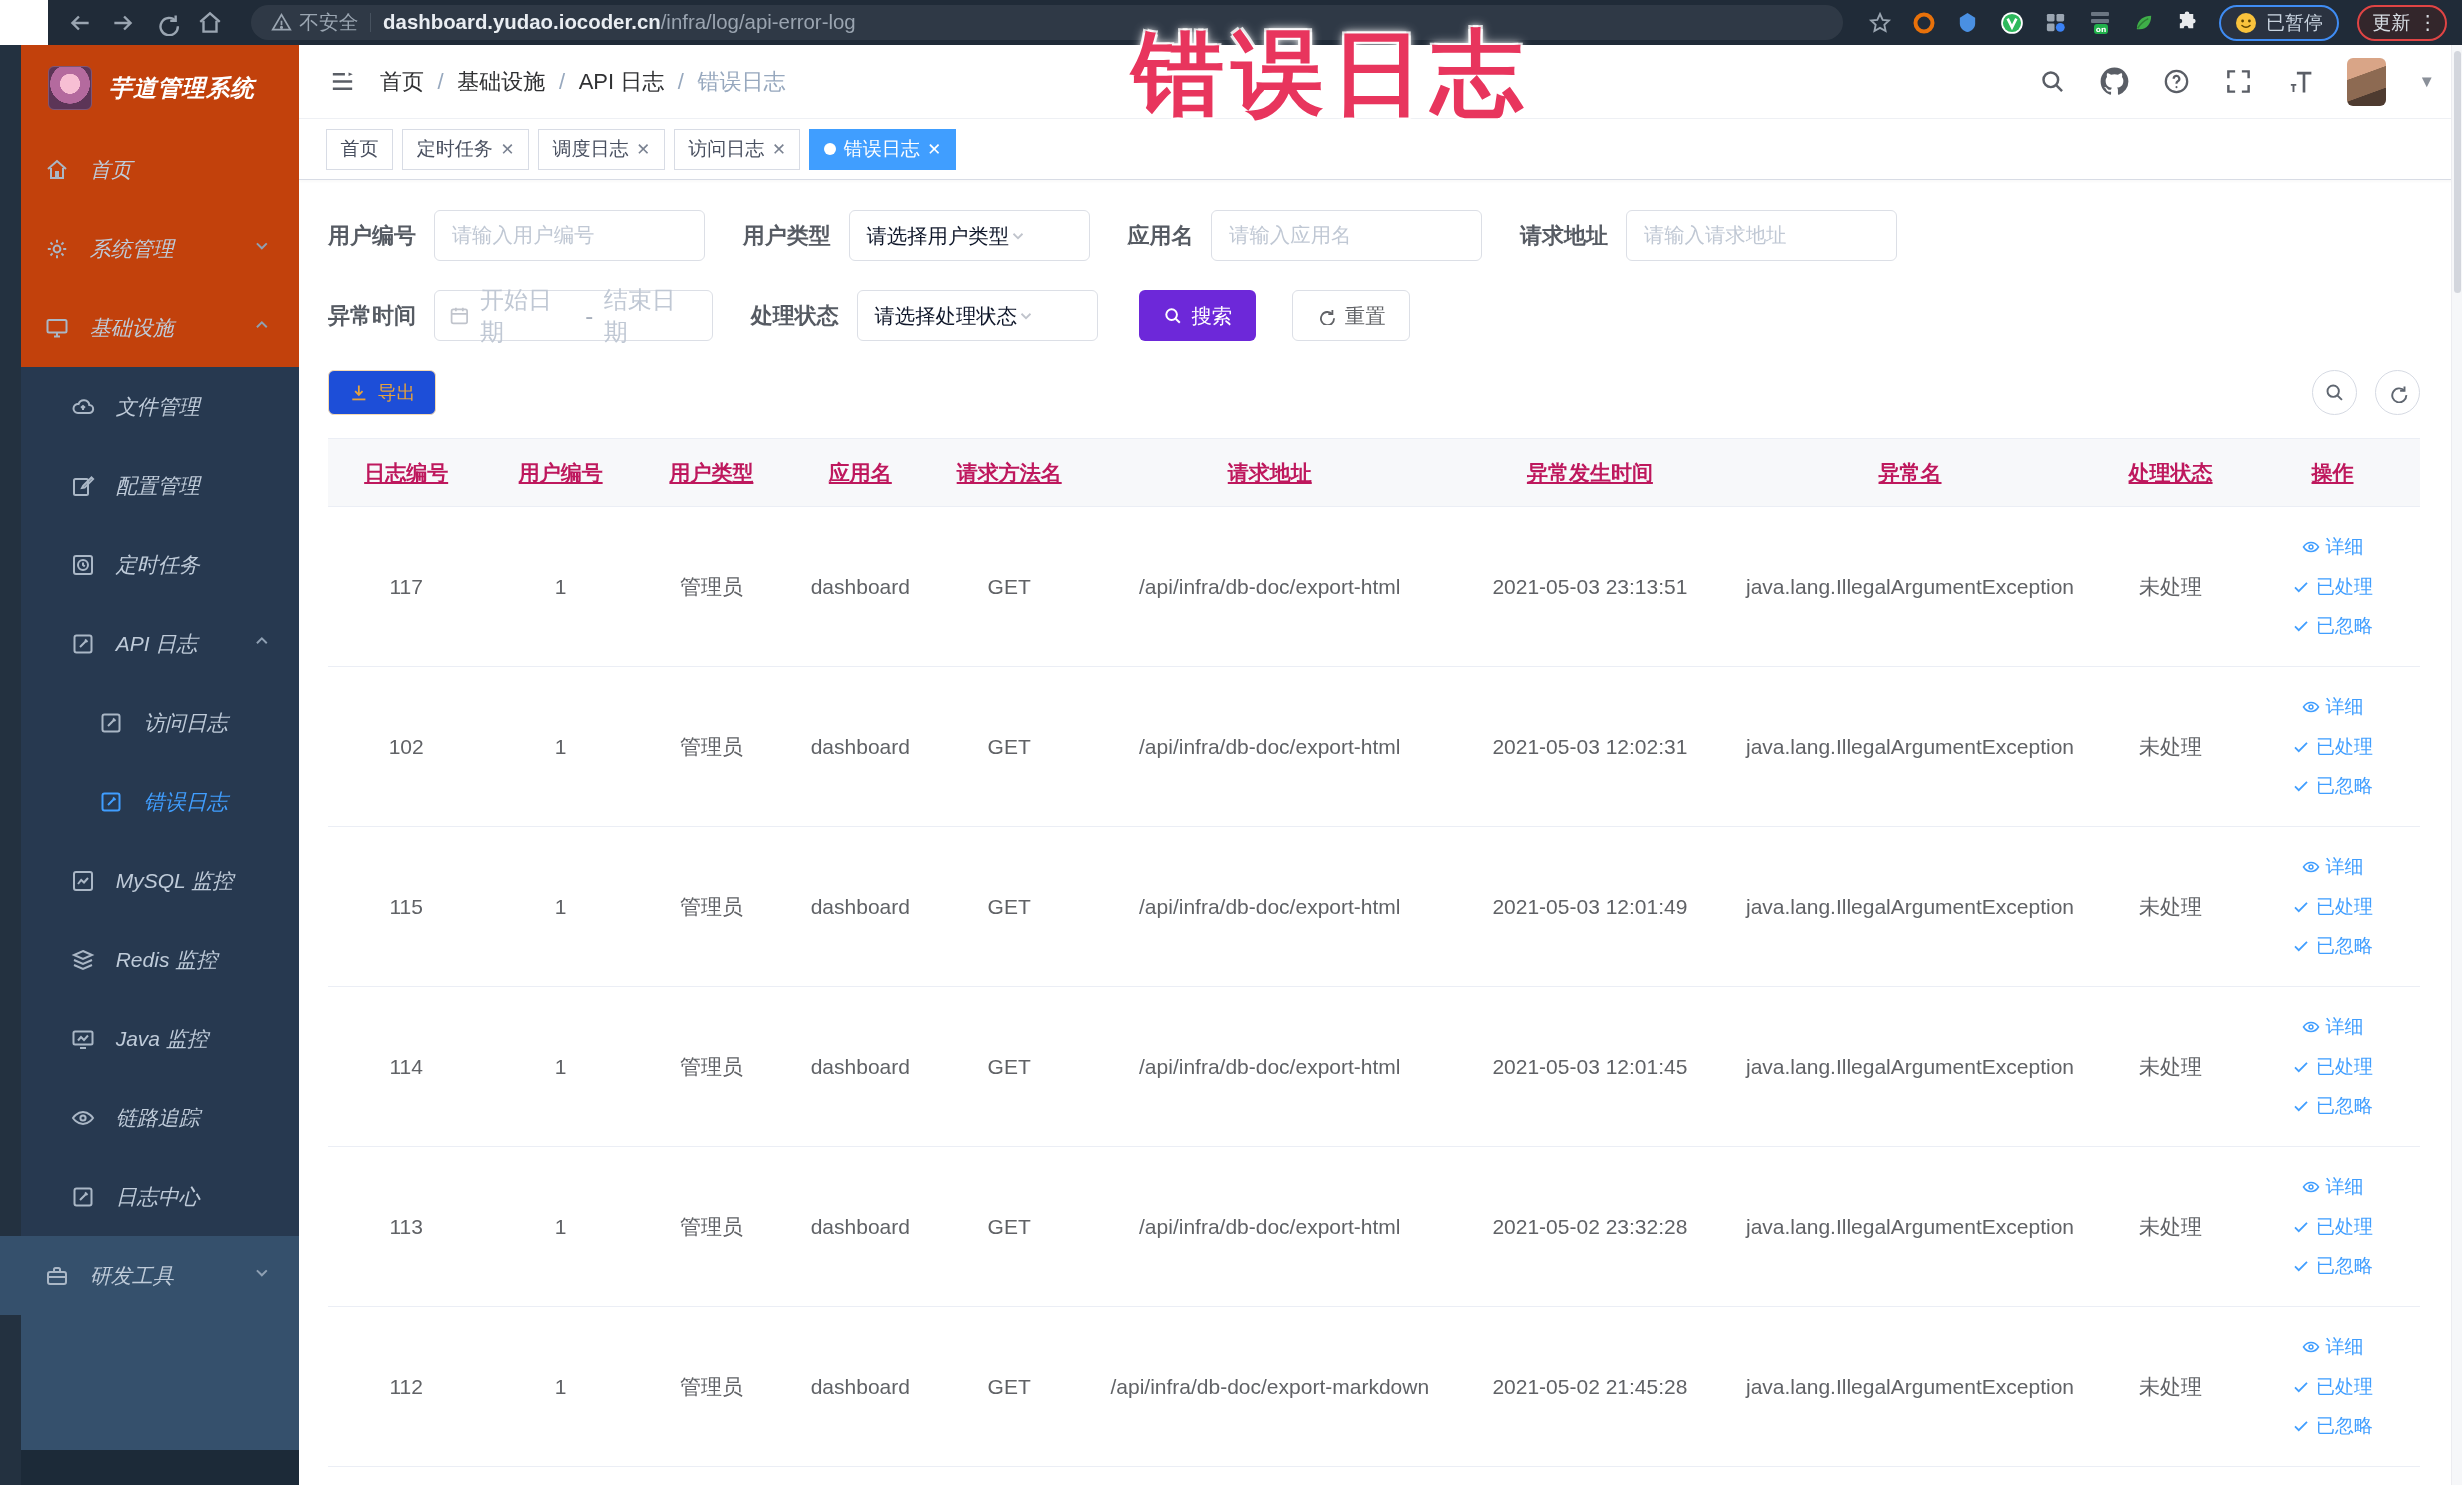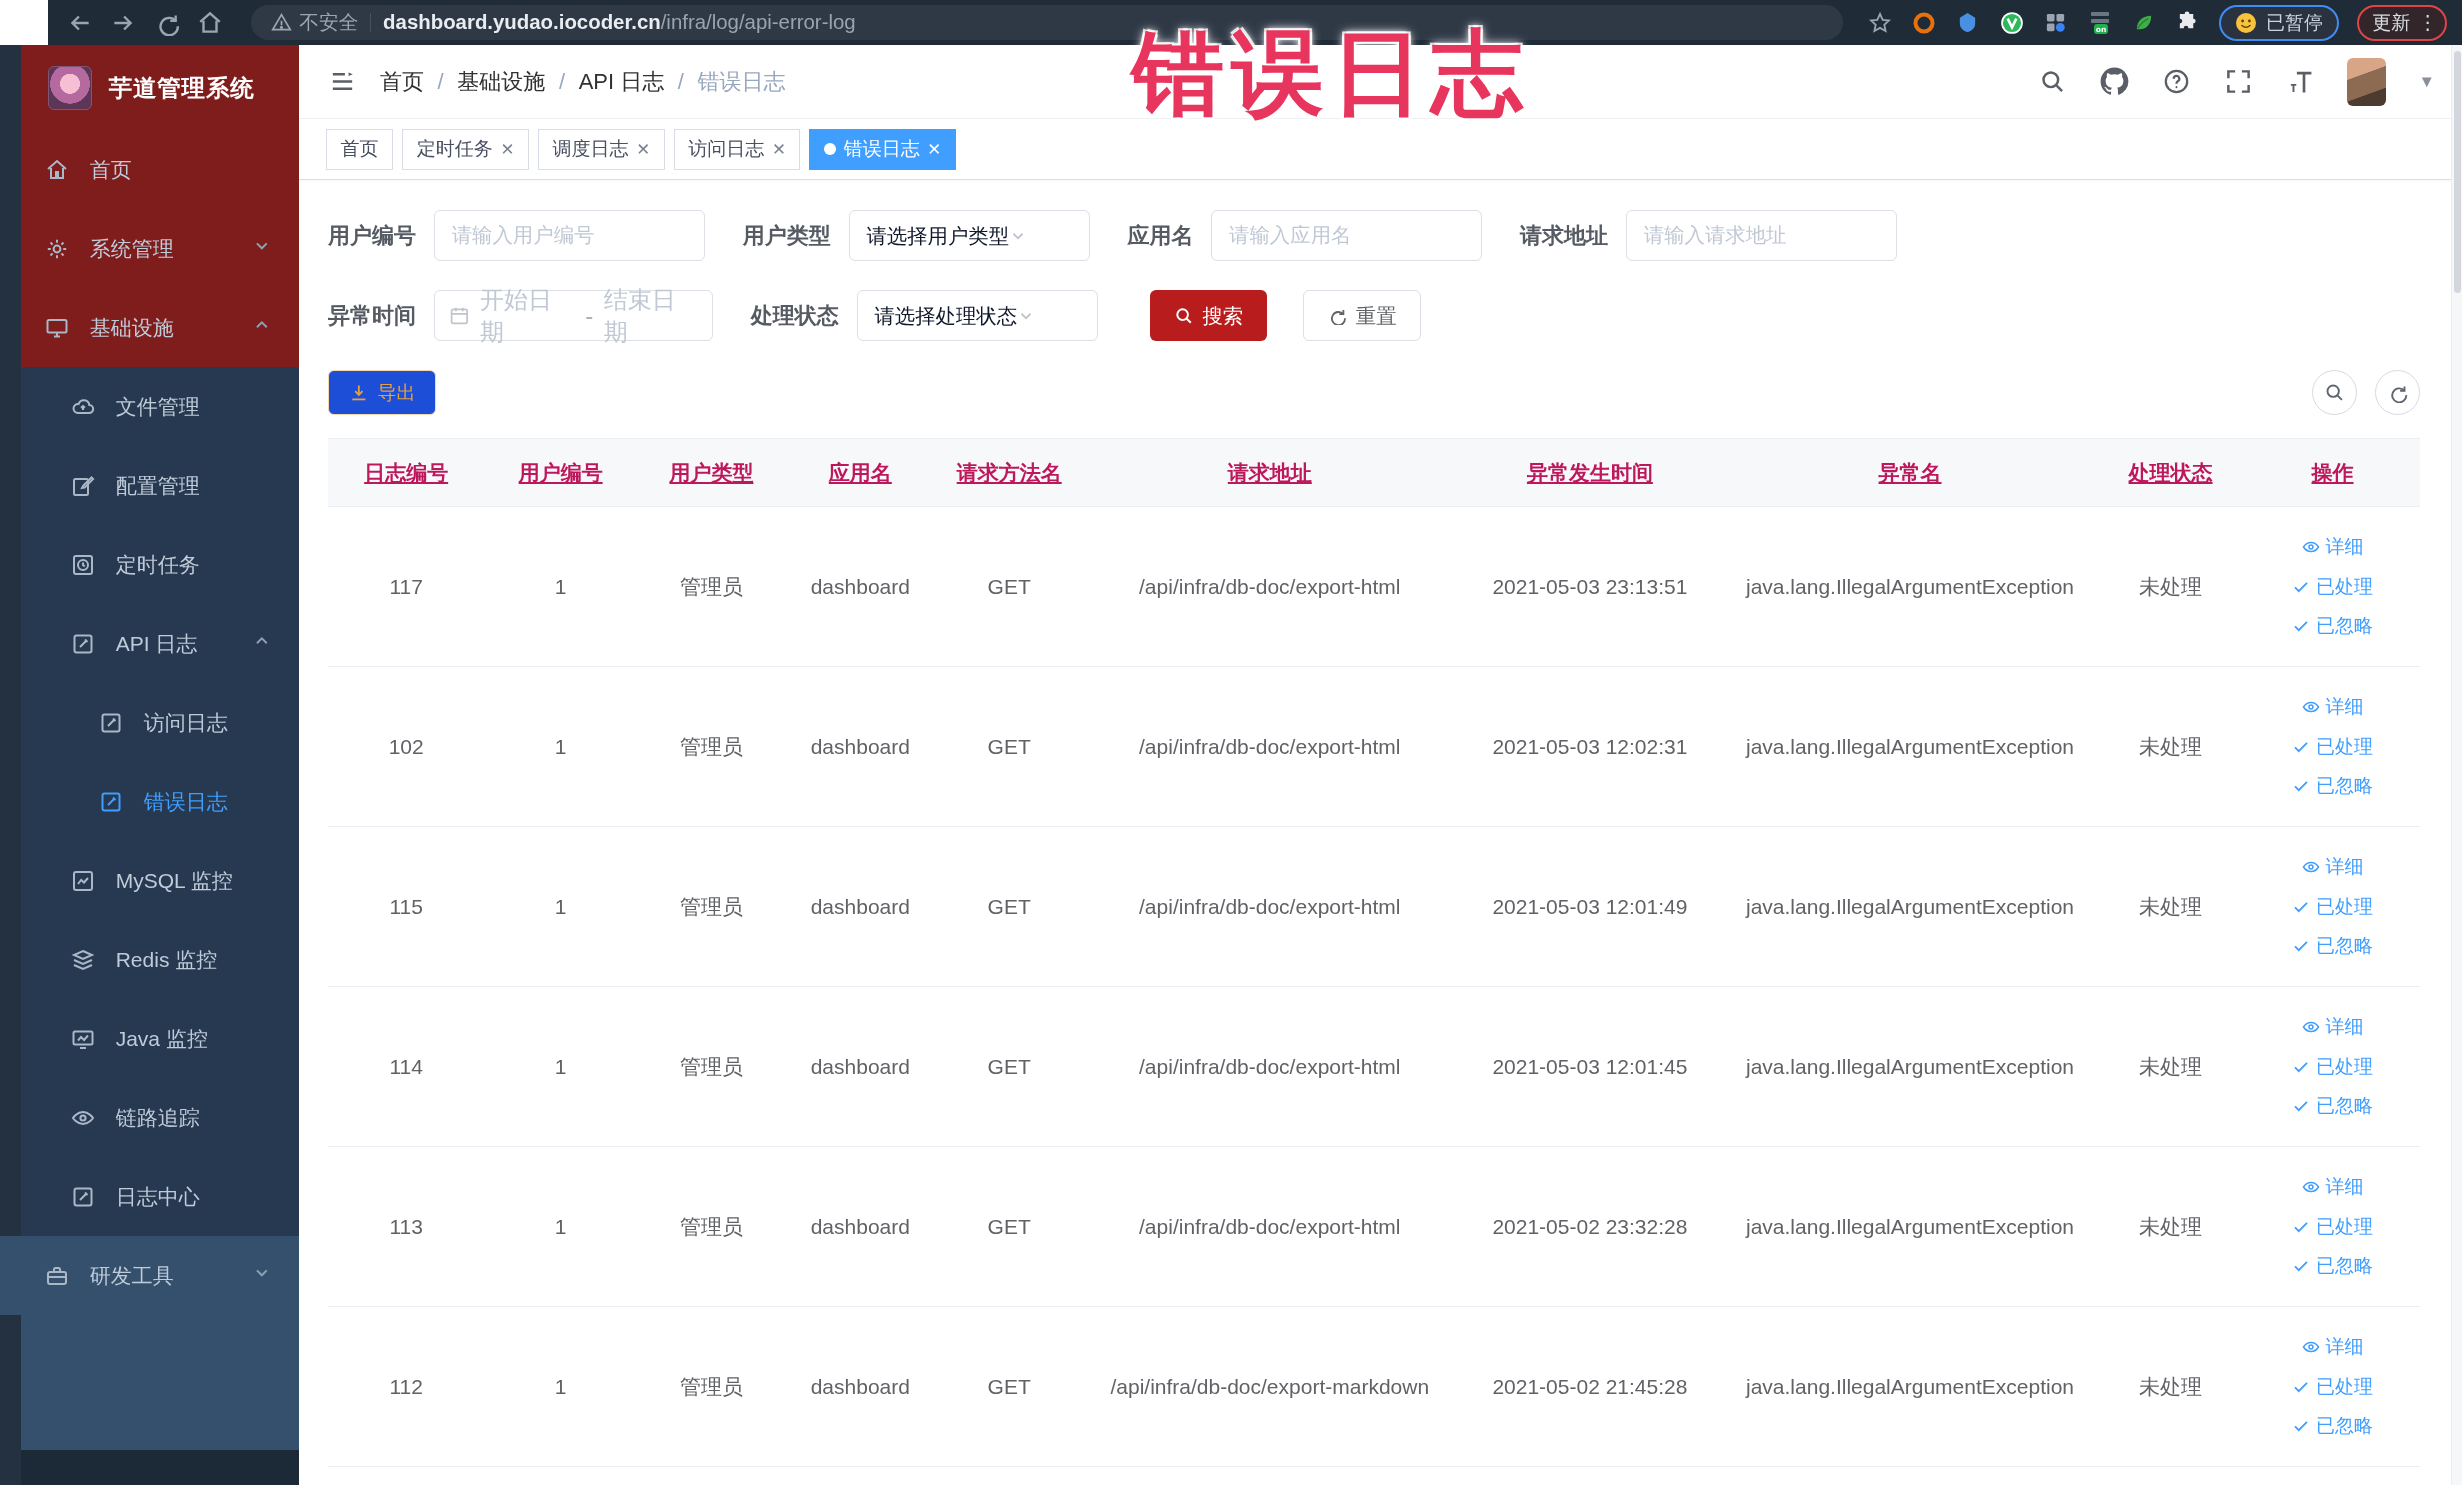--- a/index.html
+++ b/index.html
@@ -21,21 +21,21 @@
   .ext { width:26px; height:26px; display:flex; align-items:center; justify-content:center; flex:none;text-align:right; }
   .pill { display:flex; align-items:center; gap:7.6px; border-radius:24px; padding:3px 13.6px; font-size:19px; flex:none; }
   .pill.paused { border:2.3px solid #3f8cf3; color:#c9d4e0; background:#2a3240; }
   .pill.update { border:2.3px solid #e04444; color:#d6dce2; background:#33262b; padding-right:7.6px; }
   .kebab { color:#d6dce2; font-size:19.7px; letter-spacing:0; line-height:1; }
 
   
   .app { display:flex; height:1440px; }
 
   
-  .sidebar { width:299px; flex:none; background:#7f1d1d; display:flex; flex-direction:column; position:relative; color:#bfcbd9; }
+  .sidebar { width:299px; flex:none; background:#c2410c; display:flex; flex-direction:column; position:relative; color:#bfcbd9;font-style:italic; }
   .sidebar-edge { position:absolute; left:0; top:0; bottom:0; width:21px; background:#233140; }
   .logo-row { height:85px; display:flex; align-items:center; gap:16.7px; padding-left:48px; flex:none; }
   .logo-img { width:44px; height:44px; border-radius:6px; flex:none;
     background:radial-gradient(circle at 50% 40%, #f7bfd4 0 30%, #b46a9e 31% 60%, #5c3557 61% 100%); border:1.5px solid #7e5575; }
   .logo-title { color:#fff; font-size:23.5px; font-weight:bold; letter-spacing:0.8px; }
   .menu { flex:none; }
   .mitem { height:79px; display:flex; align-items:center; gap:19.7px; padding-left:44px; font-size:21px; position:relative; cursor:pointer; }
   .mitem .micon { width:26px; height:26px; flex:none; display:flex; align-items:center; justify-content:center; }
   .mitem .chev { position:absolute; right:27px; }
   .submenu { background:#273950; }
@@ -71,21 +71,21 @@
   .content { flex:1; padding:30px 42px 0 29px; position:relative; min-width:0; }
   .frow { display:flex; align-items:center; gap:18px; margin-bottom:29px; flex-wrap:nowrap; }
   .flabel { font-size:22px; font-weight:bold; color:#565b63; flex:none; margin-left:19.7px; }
   .flabel:first-child { margin-left:0; }
   .finput { width:271px; height:51px; border:0.8px solid #dcdfe6; border-radius:6px; padding:0 16.7px; font-size:20.4px; color:#606266; background:#fff; }
   .finput::placeholder { color:#c0c8d4; }
   .fselect { width:241px; height:51px; border:0.8px solid #dcdfe6; border-radius:6px; padding:0 16.7px; display:flex; align-items:center; justify-content:flex-start; font-size:20.4px; color:#0f172a; background:#fff; cursor:pointer; }
   .fdate { width:279px; height:51px; border:0.8px solid #dcdfe6; border-radius:6px; padding:0 13.6px; display:flex; align-items:center; gap:10.6px; font-size:24px; color:#c0c8d4; background:#fff; }
   .fdate .sep { color:#a7afbc; }
   .btn { height:51px; border-radius:6px; display:inline-flex; align-items:center; gap:9px; font-size:20.4px; padding:0 23px; cursor:pointer; border:0.8px solid transparent; }
-  .btn.primary { background:#b91c1c; color:#fff; margin-left:34px; }
+  .btn.primary { background:#6d28d9; color:#fff; margin-left:23px; }
   .btn.plain { background:#fff; border-color:#dcdfe6; color:#606266; margin-left:18px; }
 
   .toolbar-row { display:flex; align-items:center; margin:4.5px 0 23px 0; }
   .btn.export { height:45px; background:#1d4ed8; border-color:#f5dab1; color:#e6a23c; font-size:19px; padding:0 19.7px; }
   .tool-circles { margin-left:auto; display:flex; gap:18px; }
   .circle-btn { width:45px; height:45px; border-radius:50%; border:0.8px solid #d6dae3; background:#fff; display:flex; align-items:center; justify-content:center; cursor:pointer; }
 
   
   .table { border-top:0.8px solid #ebeef5; }
   .trow { display:grid; grid-template-columns:210fr 205fr 200fr 200fr 200fr 500fr 360fr 500fr 200fr 235fr; align-items:center; border-bottom:0.8px solid #ebeef5; }

